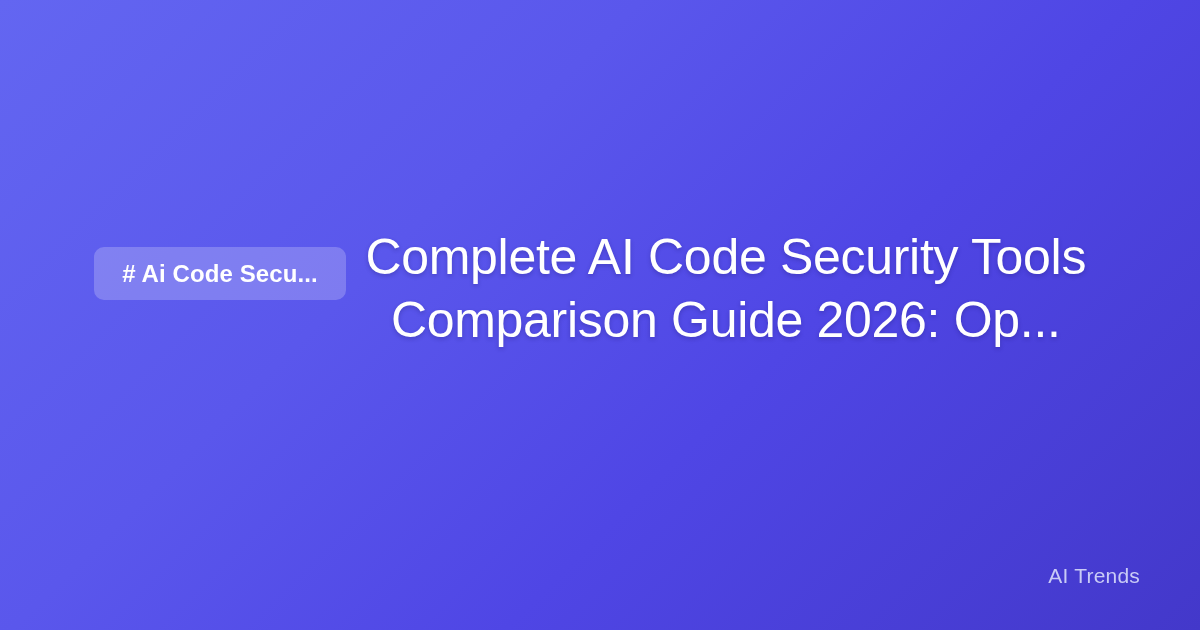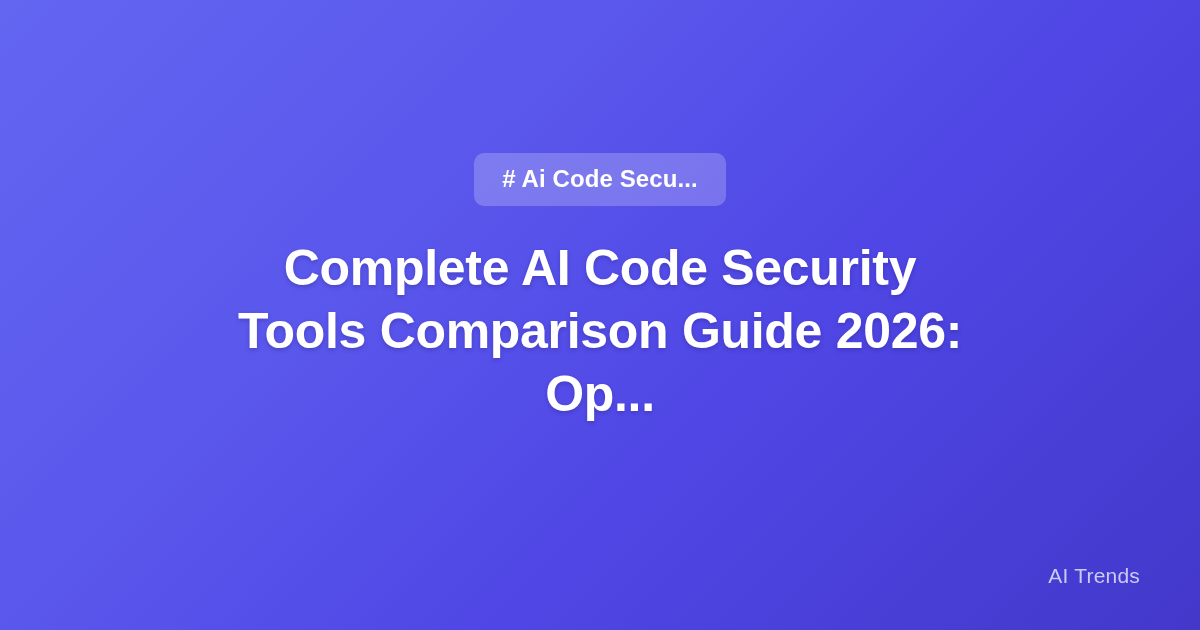--- a/index.html
+++ b/index.html
@@ -26,21 +26,21 @@
   }
 
   
   .center-stack {
     position: absolute;
     left: 0;
     right: 0;
     top: 0;
     height: 630px;
     display: flex;
-    flex-direction: column;
+    flex-direction: row;
     align-items: center;
     justify-content: center;
     padding-bottom: 52px;
     box-sizing: border-box;
   }
 
   
   .category-badge {
     display: inline-flex;
     align-items: center;
@@ -61,21 +61,21 @@
     letter-spacing: 0.1px;
     line-height: 1;
     white-space: nowrap;
   }
 
   
   .card-title {
     margin: 0;
     max-width: 760px;
     font-size: 50px;
-    font-weight: bold;
+    font-weight: normal;
     line-height: 63px;
     color: #FFFFFF;
     text-align: center;
     letter-spacing: -0.3px;
     text-shadow: 0 2px 4px rgba(30, 25, 110, 0.30);
   }
 
   
   .brand-footer {
     position: absolute;

